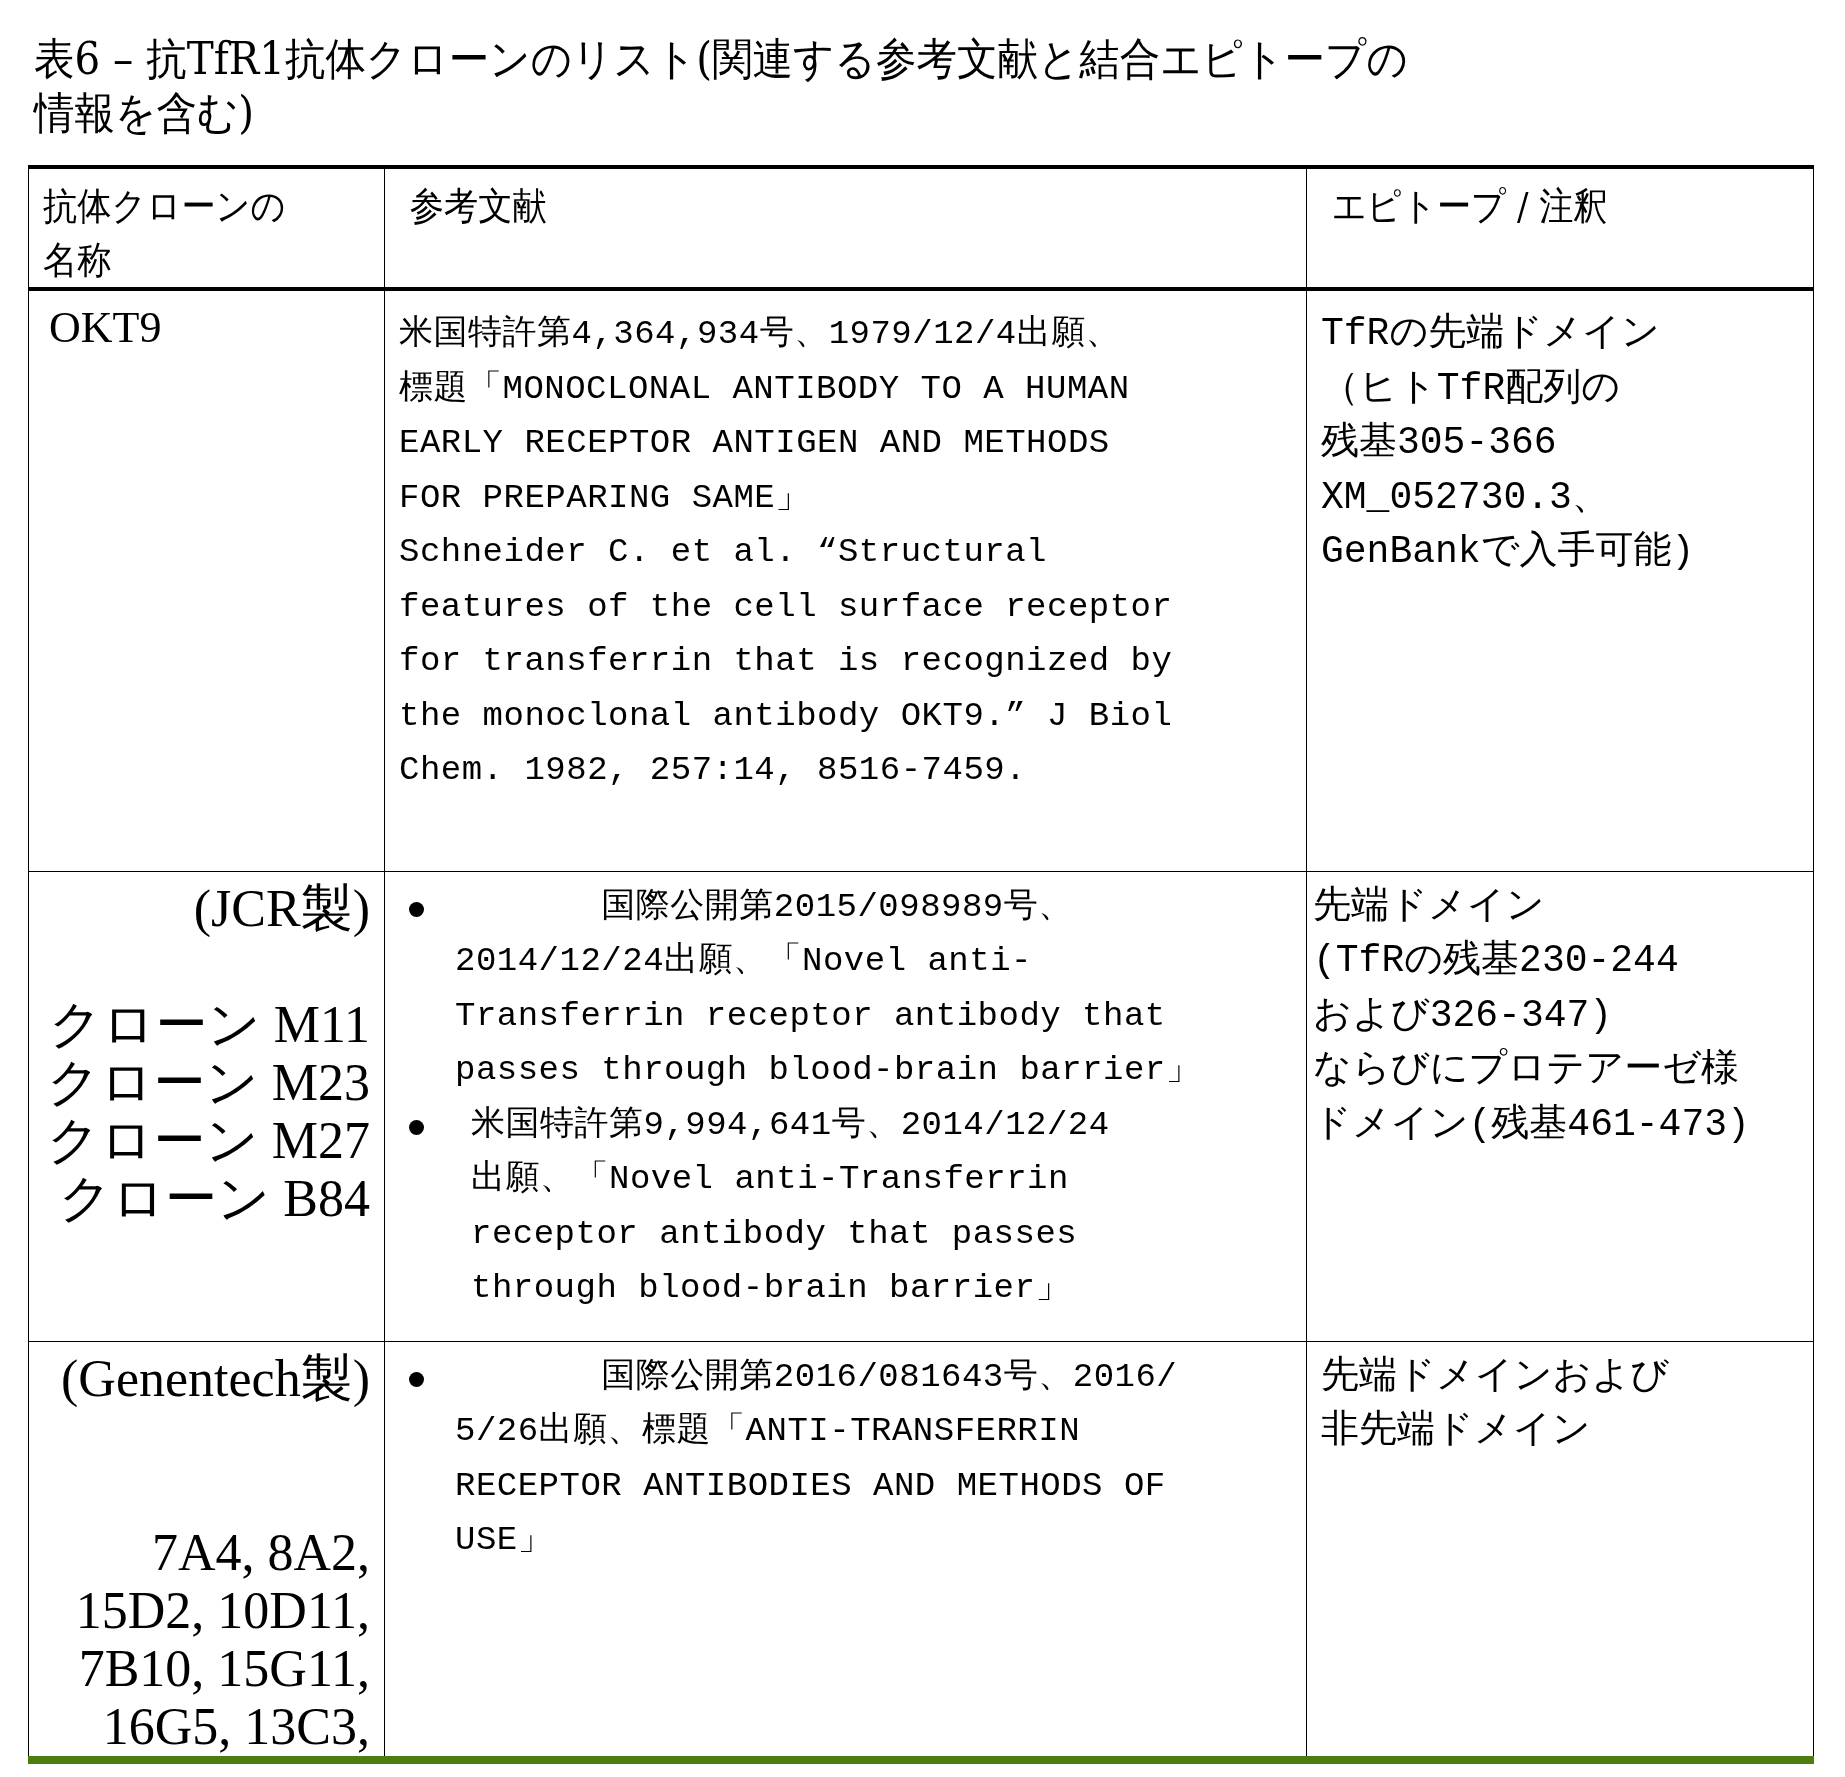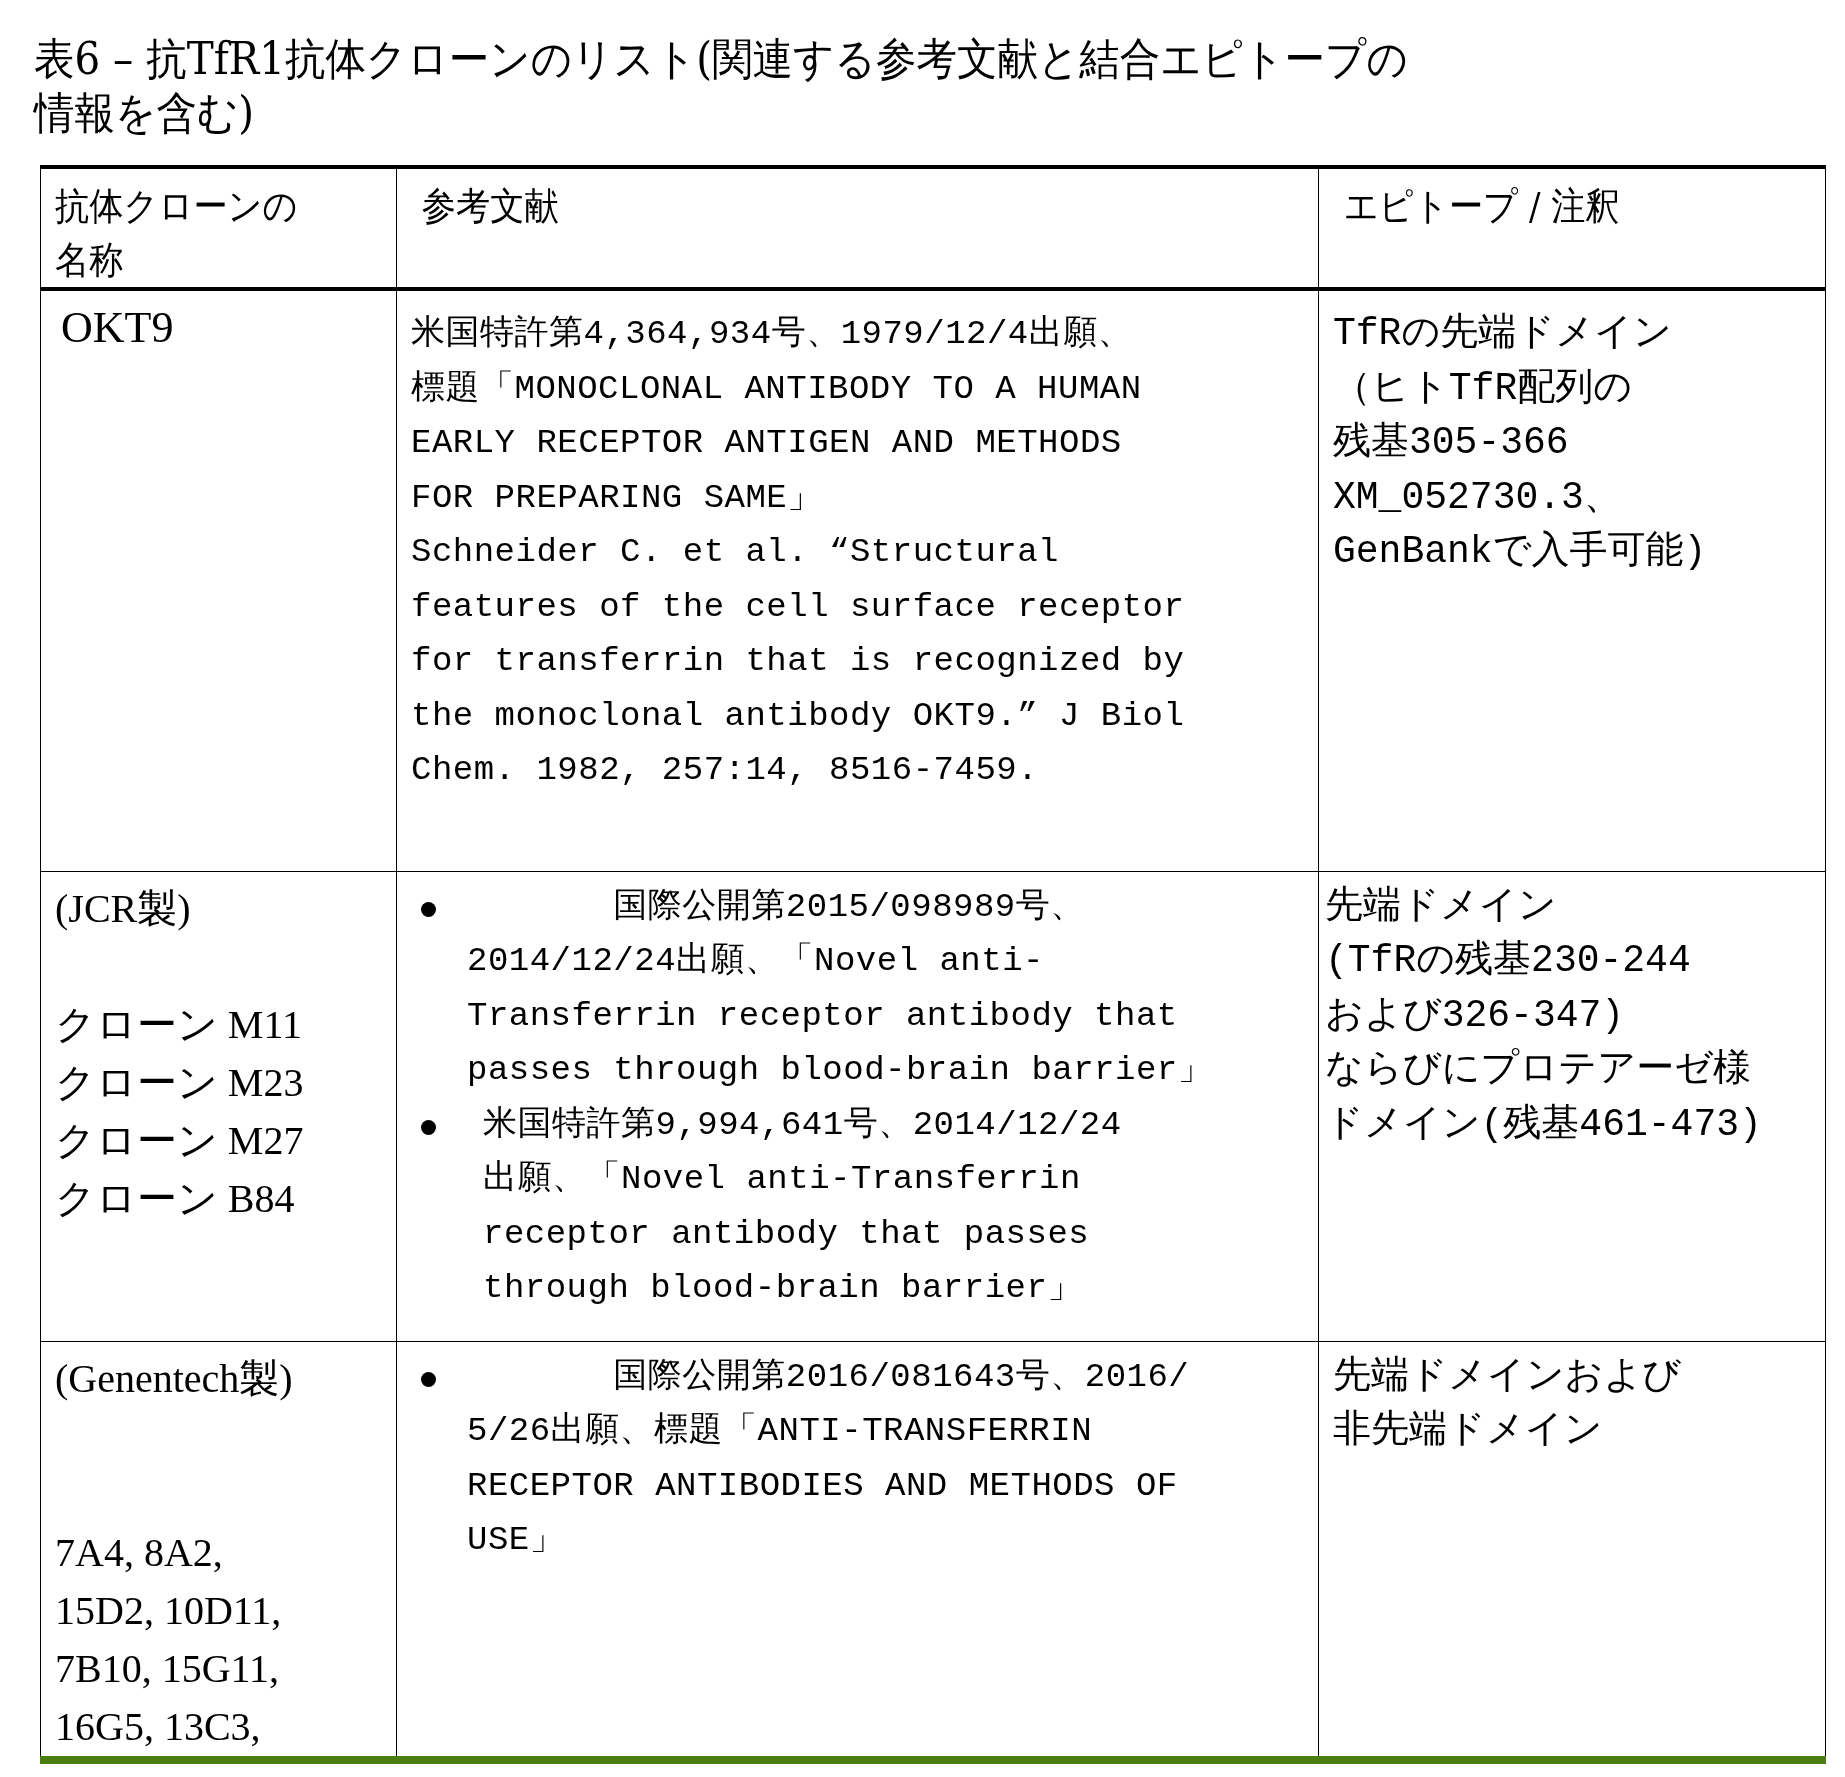--- a/index.html
+++ b/index.html
@@ -8,37 +8,37 @@
     font-family: "DejaVu Serif", "Liberation Serif", serif;
     color:#000;
   }
   .title {
     position:absolute; left:34px; top:32px; width:1760px;
     font-size:44px; line-height:54px; letter-spacing:0px;
     transform: scaleX(0.92); transform-origin:left top;
     font-family: "DejaVu Serif", serif;
   }
   table.main {
-    position:absolute; left:40px; top:165px;
+    position:absolute; left:28px; top:165px;
     width:1785px; border-collapse:collapse; table-layout:fixed;
   }
   table.main td, table.main th {
     border:1.5px solid #000; vertical-align:top; text-align:left;
     padding:0; font-weight:normal;
   }
   table.main tr.head th { border-top:4px solid #000; border-bottom:4px solid #000; height:114px; }
   table.main tr.last td { border-bottom:8px solid #4d7c0f; }
   col.c1 { width:356px; }
   col.c2 { width:922px; }
   col.c3 { width:507px; }
 
   .cell { padding:10px 14px 0 14px; }
   .mono { font-family:"Liberation Mono", "DejaVu Sans Mono", monospace; font-size:34px; line-height:54.5px; white-space:pre; letter-spacing:0.5px; }
   .serif-b { font-family:"Liberation Serif", serif; font-size:44px; line-height:58px; }
-  .serif { font-family:"Liberation Serif", serif; font-size:40px; line-height:58px; white-space:nowrap; }
+  .serif { font-family:"Liberation Serif", serif; font-size:52px; line-height:58px; white-space:nowrap;text-align:right; }
 
   .line { display:block; white-space:pre; }
   .bul-item { position:relative; padding-left:56px; }
   .bullet { position:absolute; left:10px; top:22px; width:15px; height:15px; background:#000; border-radius:50%; }
   .hdr { font-family:"DejaVu Serif", serif; font-size:38px; line-height:54px; white-space:pre; transform:scaleX(0.9); transform-origin:left top; }
   .epi { font-family:Liberation Mono, monospace; font-size:38px; line-height:54.5px; white-space:pre; }
 </style>
 </head>
 <body>
 

